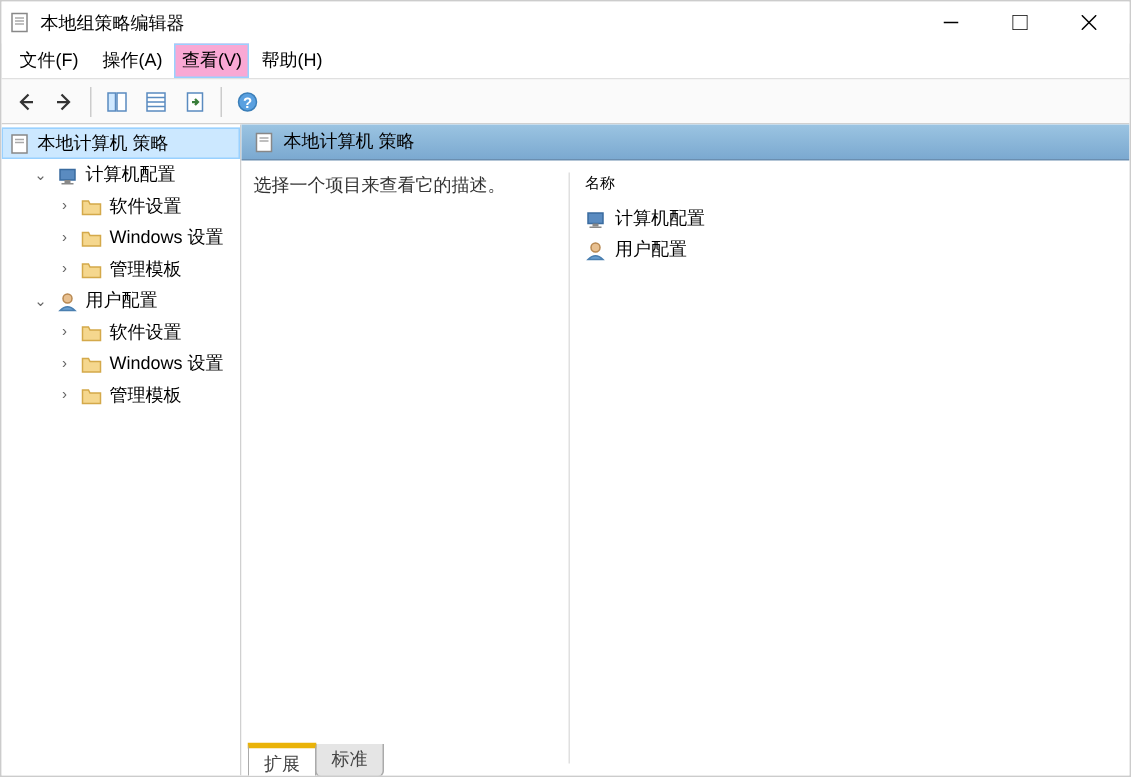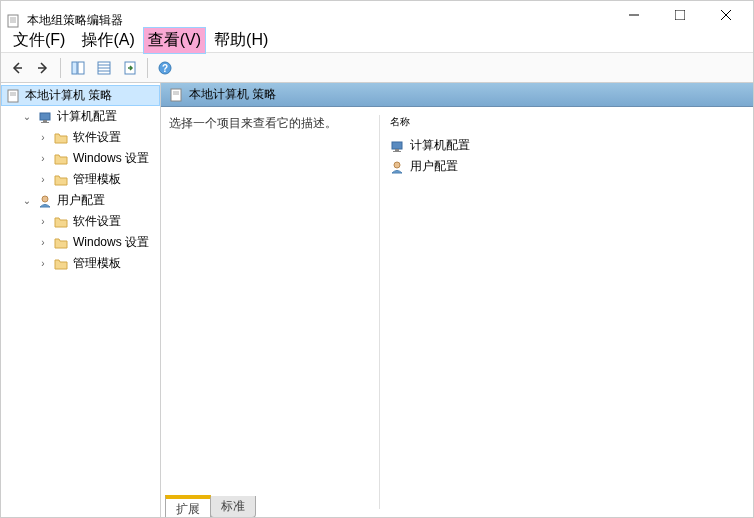--- a/index.html
+++ b/index.html
@@ -1,25 +1,25 @@
 <!DOCTYPE html>
 <html><head>
   <meta charset="utf-8">
   <style>
     * { margin: 0; padding: 0; box-sizing: border-box; font-family: "Microsoft YaHei", "Segoe UI", sans-serif; }
     body { width: 754px; height: 518px; background: #fff; font-size: 12px; overflow: hidden; border: 1px solid #ccc; }
     
-    .titlebar { height: 28px; display: flex; align-items: flex-end; padding: 0 4px; background: #fff; }
+    .titlebar { height: 28px; display: flex; align-items: center; padding: 0 4px; background: #fff; }
     .titlebar-icon { width: 16px; height: 16px; margin-right: 6px; display: flex; align-items: center; justify-content: center; }
     .titlebar-title { flex: 1; font-size: 12px; color: #000; }
     .window-controls { display: flex; }
     .window-btn { width: 46px; height: 28px; display: flex; align-items: center; justify-content: center; font-size: 14px; color: #000; }
     
     .menubar { height: 24px; display: flex; align-items: center; padding: 0 4px; border-bottom: 1px solid #e0e0e0; }
-    .menu-item { padding: 3px 8px; font-size: 16px; cursor: default; }
+    .menu-item { padding: 3px 8px; font-size: 12px; cursor: default; }
     .menu-item.active { background: #f9a8d4; border: 1px solid #99d1ff; padding: 2px 4px; }
     
     .toolbar { height: 30px; display: flex; align-items: center; padding: 0 4px; border-bottom: 1px solid #d0d0d0; background: #fafafa; gap: 2px; }
     .tool-divider { width: 1px; height: 20px; background: #ccc; margin: 0 3px; }
     .tool-btn { width: 24px; height: 24px; display: flex; align-items: center; justify-content: center; border: 1px solid transparent; }
     
     .main-area { display: flex; height: calc(100% - 82px); }
     
     .tree-panel { width: 160px; border-right: 1px solid #d0d0d0; overflow: auto; padding-top: 2px; background: #fff; }
     .tree-item { display: flex; align-items: center; padding: 2px 4px; gap: 4px; cursor: default; white-space: nowrap; }

